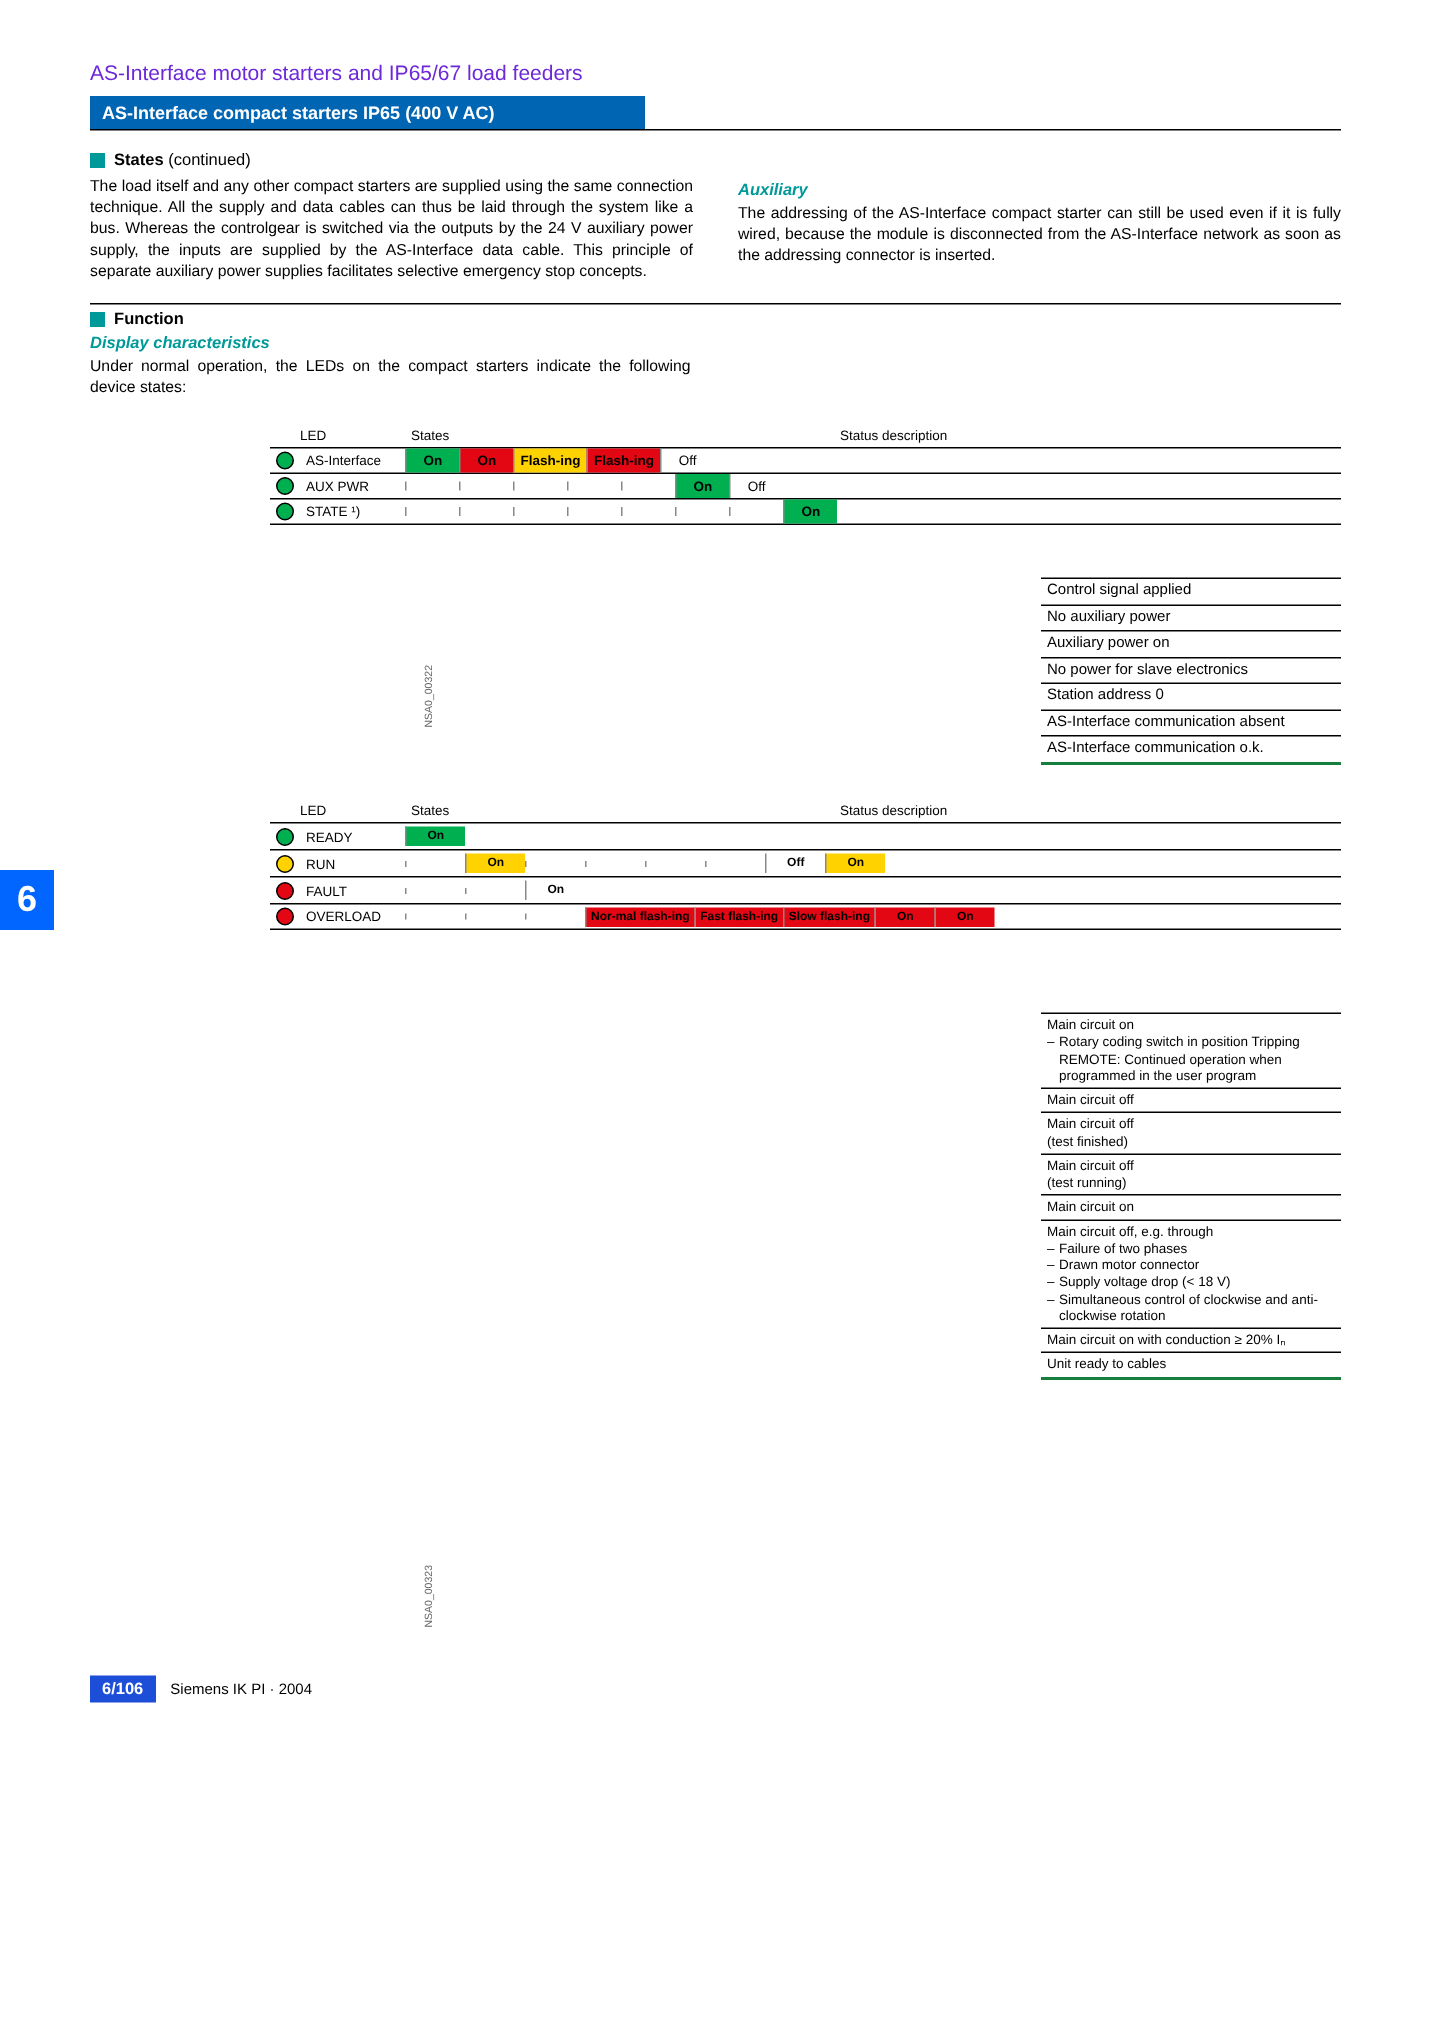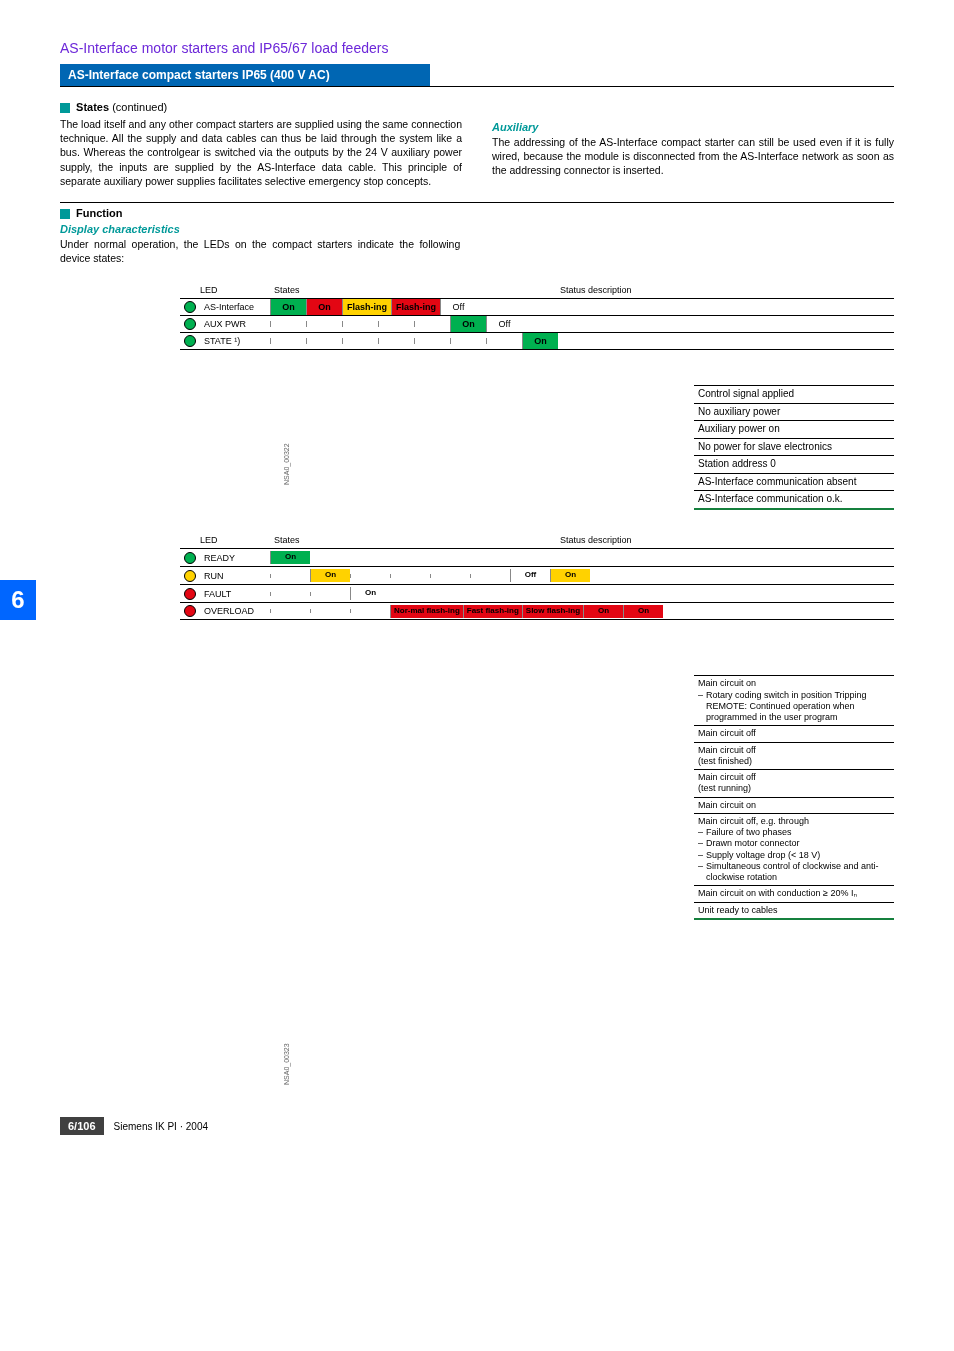--- a/index.html
+++ b/index.html
@@ -12,21 +12,21 @@
   .cyan-sq { display: inline-block; width: 10px; height: 10px; background: #009999; margin-right: 3px; vertical-align: middle; }
   .sec-head .cont { font-weight: normal; }
   .two-col { display: flex; gap: 30px; }
   .col { flex: 1; }
   .body-text { font-size: 10.5px; line-height: 1.35; text-align: justify; }
   .sub-head { color: #009999; font-weight: bold; font-style: italic; font-size: 11px; margin-top: 4px; margin-bottom: 2px; }
   .hr-full { border: none; border-top: 1px solid #000; margin: 8px 0 4px 0; position: relative; }
   .hr-wrap { position: relative; }
   .chapnum { position: absolute; left: 0; top: 580px; width: 36px; height: 40px; background: #0066ff; color: #fff; font-size: 24px; font-weight: bold; text-align: center; line-height: 40px; }
   .pagenum-box { position: absolute; left: 60px; bottom: 20px; display: flex; align-items: center; gap: 10px; }
-  .pagenum { background: #404040; color: #fff; font-weight: bold; padding: 3px 8px; font-size: 11px; }
+  .pagenum { background: #1d4ed8; color: #fff; font-weight: bold; padding: 3px 8px; font-size: 11px; }
   .footer-txt { font-size: 10px; color: #000; }
 
   .diagram { position: relative; margin-left: 120px; margin-top: 20px; margin-bottom: 20px; font-size: 9px; }
   .diag-row { display: flex; align-items: center; border-top: 1px solid #000; }
   .diag-row:last-child { border-bottom: 1px solid #000; }
   .led-col { width: 20px; display: flex; justify-content: center; padding: 2px 0; }
   .led-circ { width: 12px; height: 12px; border-radius: 50%; border: 1.5px solid #000; }
   .led-green { background: #00b050; }
   .led-yellow { background: #ffd200; }
   .led-red { background: #e30613; }

